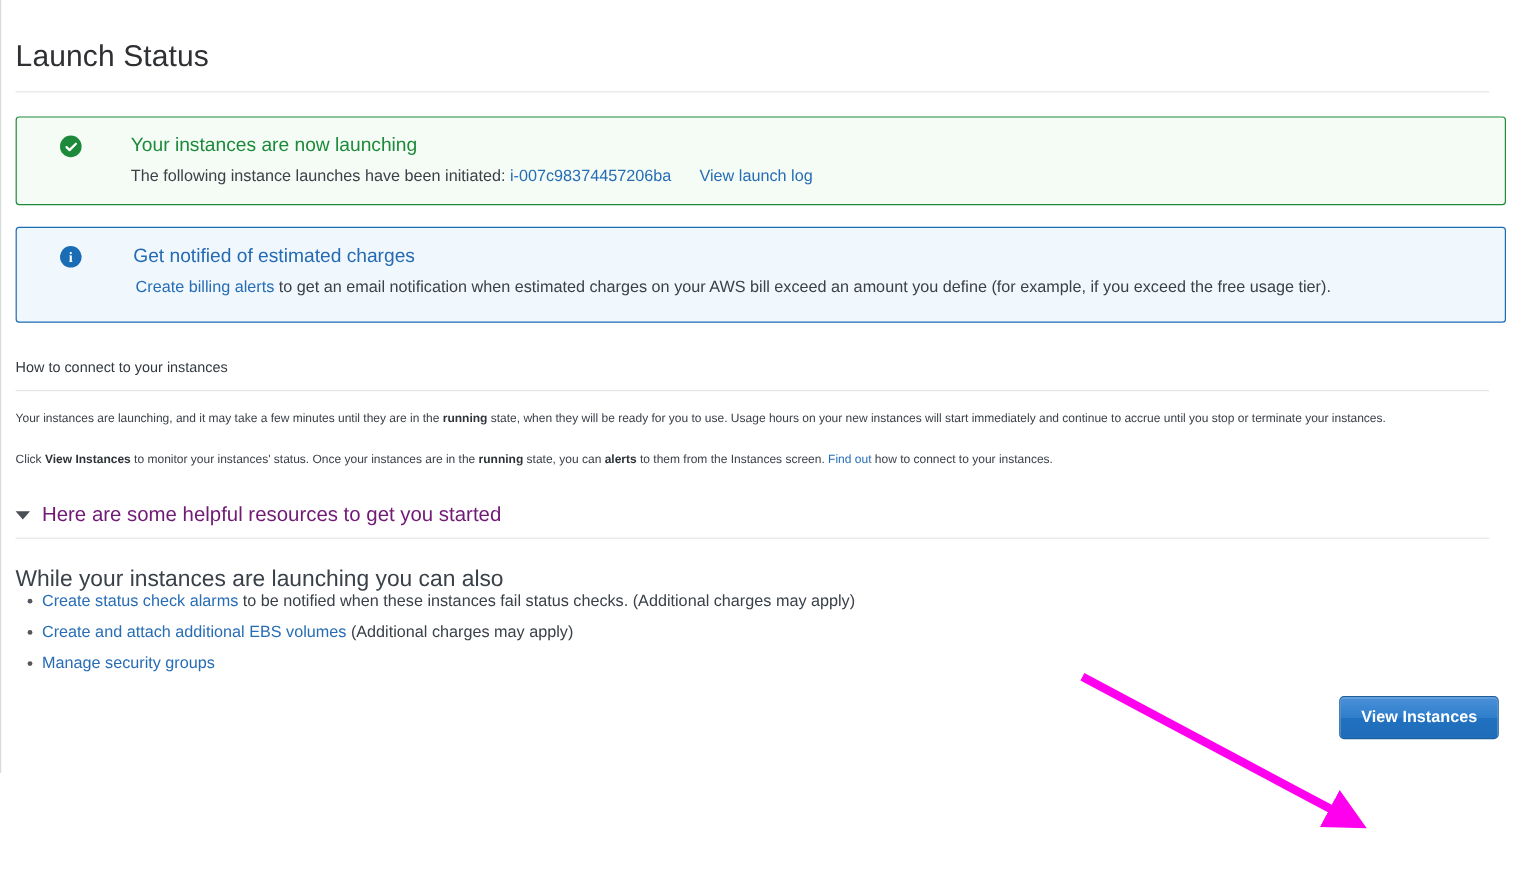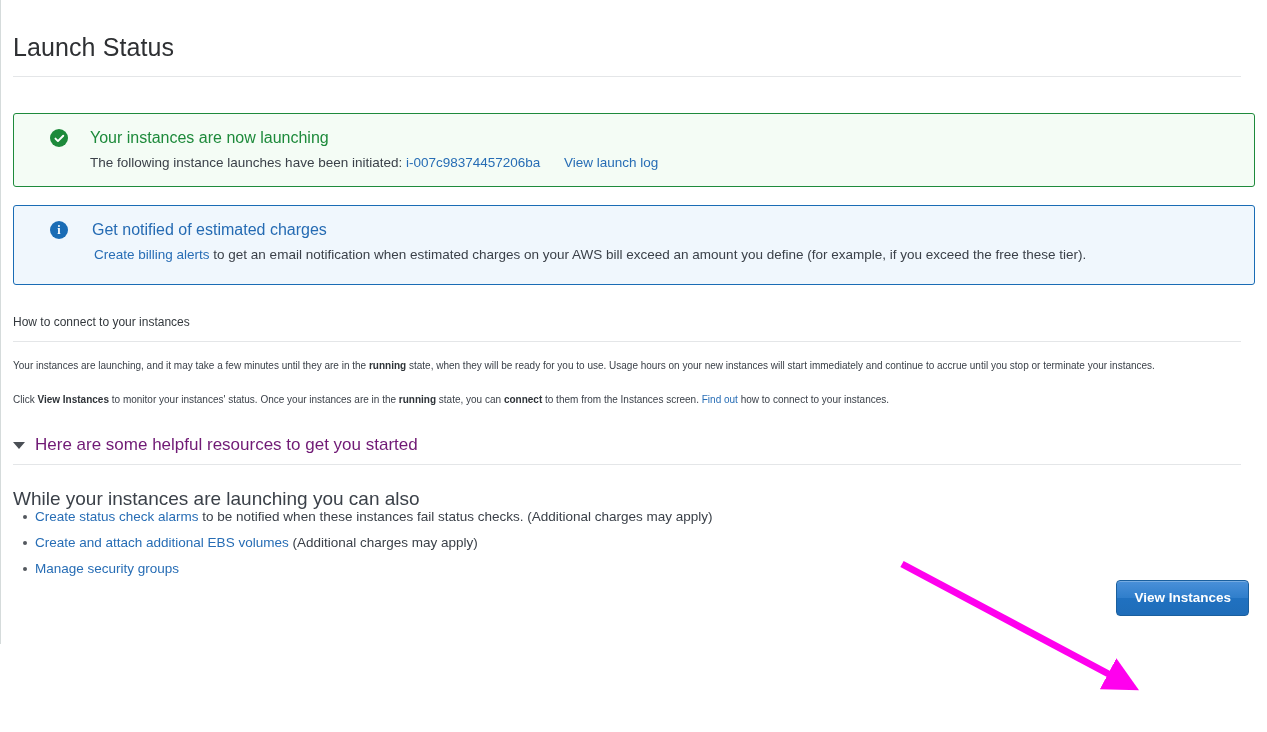--- a/index.html
+++ b/index.html
@@ -27,26 +27,27 @@
     line-height: 30px;
     letter-spacing: 0.1px;
   }
   .title-rule {
     margin: 14px 26px 0 12px;
     height: 1px;
     background: #e4e6e8;
   }
   
   .alert {
-    margin: 36px 12px 0 12px;
+    margin: 20px 12px 0 12px;
     border-radius: 3px;
     padding: 13px 14px 14px 14px;
     display: flex;
     align-items: flex-start;
     position: relative;
+    gap: 19px;
   }
   .alert-success {
     border: 1px solid #1e8a3c;
     background: #f4fcf5;
   }
   .alert-info {
     border: 1px solid #1a6cb5;
     background: #f0f7fd;
     margin-top: 18px;
     padding-bottom: 20px;
@@ -207,34 +208,34 @@
       </div>
     </div>
   </div>
 
   <div class="alert alert-info">
     <span class="alert-icon icon-info">i</span>
     <div class="alert-body">
       <div class="alert-heading">Get notified of estimated charges</div>
       <div class="alert-text">
         <a class="link">Create billing alerts</a>
-        <span>to get an email notification when estimated charges on your AWS bill exceed an amount you define (for example, if you exceed the free these tier).</span>
+        <span>to get an email notification when estimated charges on your AWS bill exceed an amount you define (for example, if you exceed the free usage tier).</span>
       </div>
     </div>
   </div>
 
   <div class="section-head">How to connect to your instances</div>
   <div class="section-rule"></div>
 
   <div class="para">
     <span>Your instances are launching, and it may take a few minutes until they are in the </span><b>running</b><span> state, when they will be ready for you to use. Usage hours on your new instances will start immediately and continue to accrue until you stop or terminate your instances.</span>
   </div>
 
   <div class="para">
-    <span>Click </span><b>View Instances</b><span> to monitor your instances' status. Once your instances are in the </span><b>running</b><span> state, you can </span><b>connect</b><span> to them from the Instances screen. </span><a class="link">Find out</a><span> how to connect to your instances.</span>
+    <span>Click </span><b>View Instances</b><span> to monitor your instances' status. Once your instances are in the </span><b>running</b><span> state, you can </span><b>alerts</b><span> to them from the Instances screen. </span><a class="link">Find out</a><span> how to connect to your instances.</span>
   </div>
 
   <div class="collapsible-head">
     <span class="caret"></span>
     <span>Here are some helpful resources to get you started</span>
   </div>
   <div class="section-rule"></div>
 
 
   <div class="also-text">While your instances are launching you can also</div>

